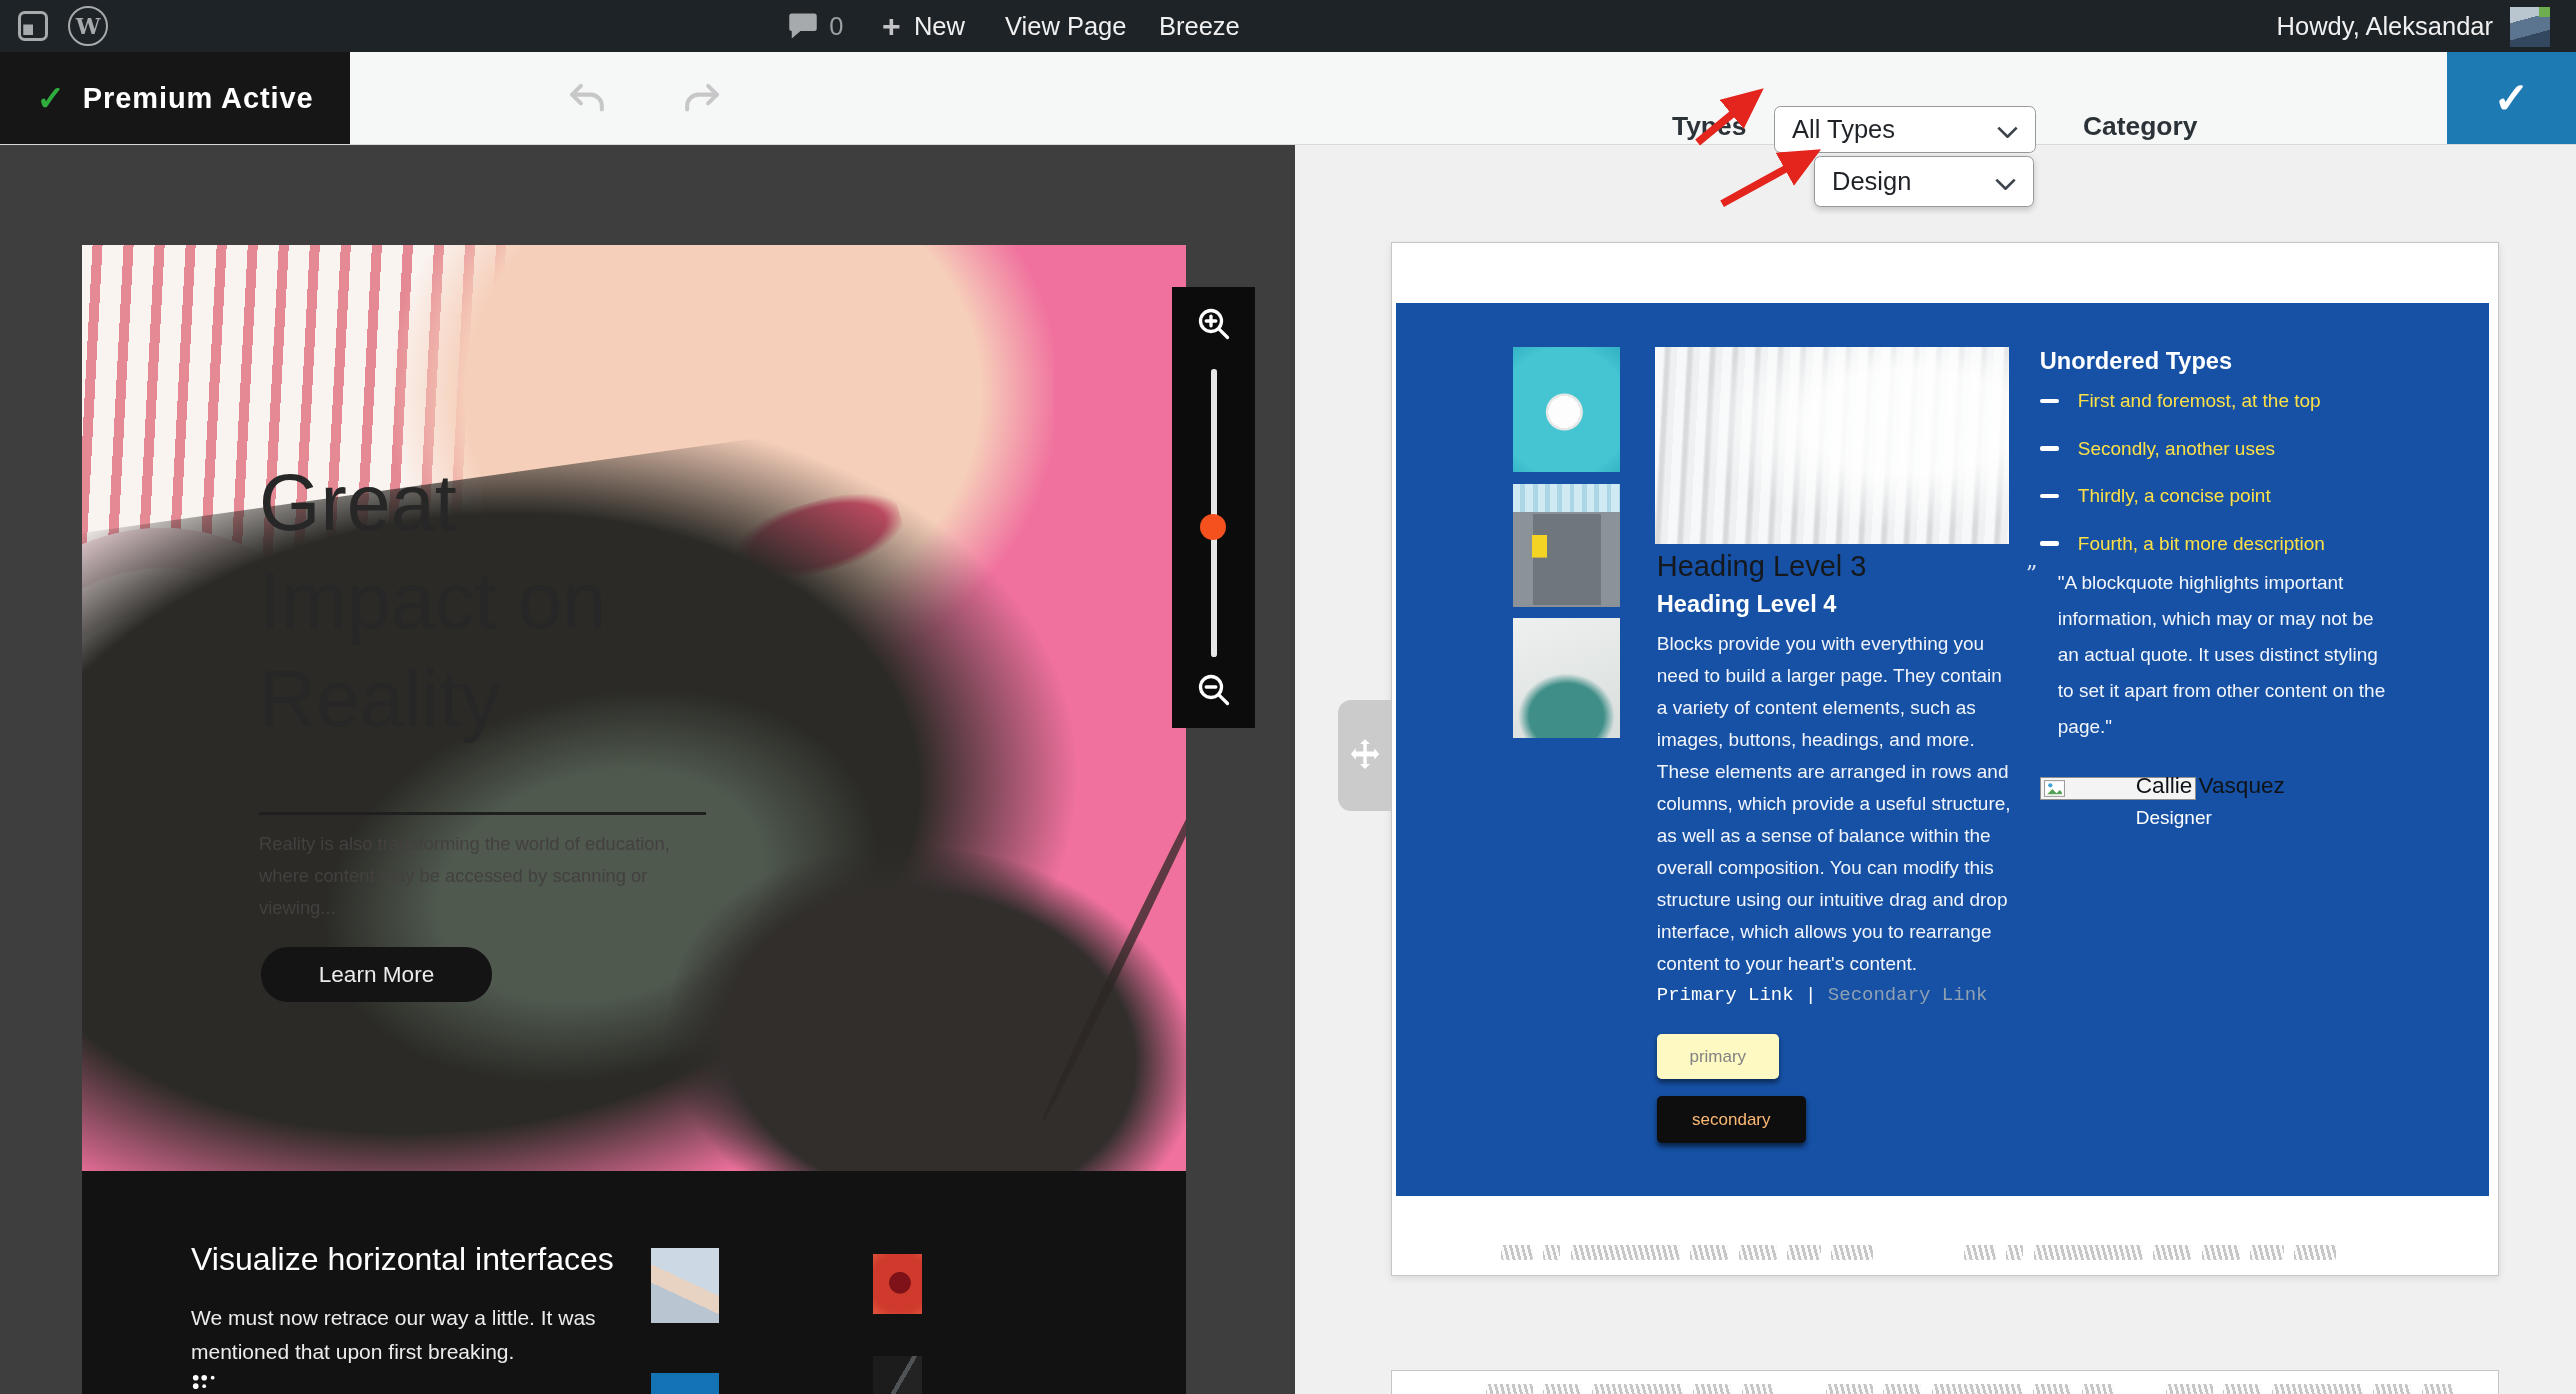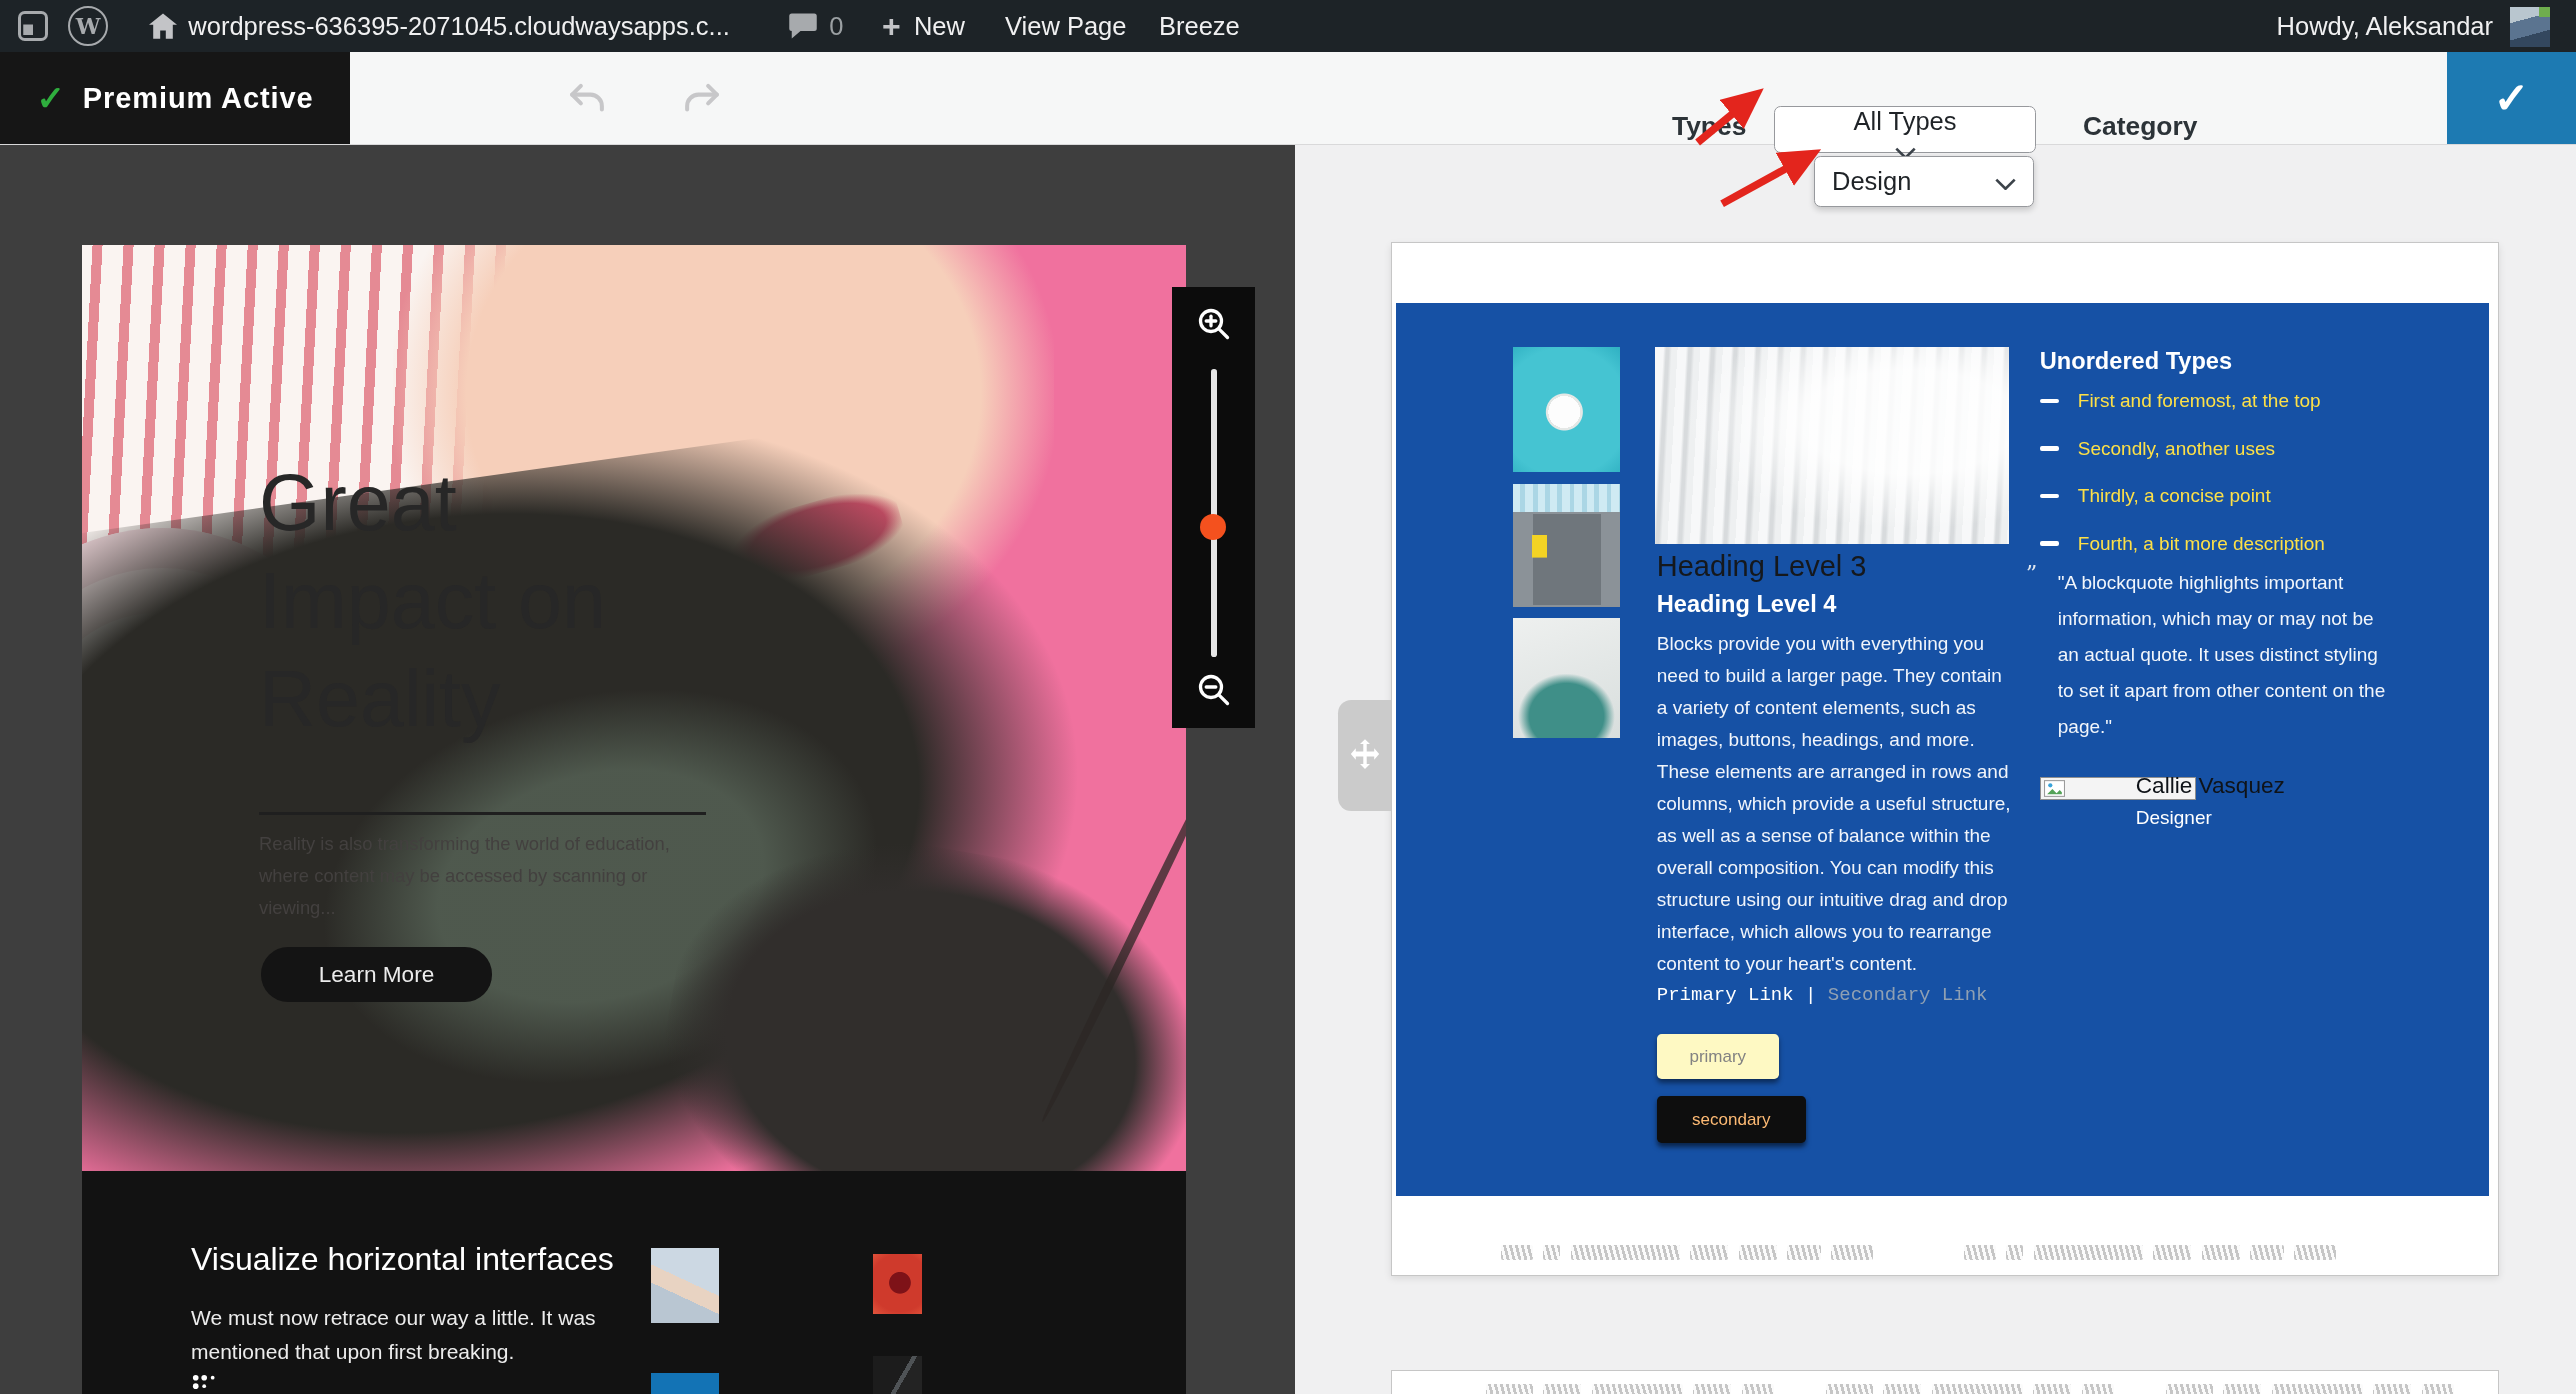--- a/index.html
+++ b/index.html
@@ -22,21 +22,21 @@
   .toolbar{position:absolute;left:0;top:52px;width:100%;height:92px;background:#f6f7f7;border-bottom:1.9px solid #d9d9da;z-index:20;}
   .premium{position:absolute;left:0;top:0;width:350px;height:100%;background:#161616;color:#fff;
            display:flex;align-items:center;justify-content:center;gap:17px;font-size:29px;font-weight:bold;letter-spacing:0.9px;}
   .premium .check{color:#2fae3e;font-size:34px;font-weight:bold;}
   .tb-icon{position:absolute;top:26.4px;width:42px;height:42px;}
   .undo{left:566px;} .redo{left:681px;}
   .tb-label{position:absolute;top:59px;font-size:26.4px;font-weight:bold;color:#2c3338;}
   .lbl-types{left:1672px;} .lbl-category{left:2083px;}
   .select{position:absolute;background:#fff;border:1.9px solid #97999d;border-radius:6.6px;display:flex;align-items:center;
           justify-content:space-between;padding:0 17px;font-size:25.5px;color:#1f2327;box-sizing:border-box;}
-  .sel-types{left:1774px;top:54px;width:262px;height:47px;flex-direction:column;}
+  .sel-types{left:1774px;top:54px;width:262px;height:47px;}
   .sel-category{left:1814px;top:104px;width:220px;height:51px;box-shadow:0 2.8px 6.6px rgba(0,0,0,.18);z-index:25;}
   .apply-btn{position:absolute;left:2447px;top:0;width:129px;height:92px;background:#1d7ab2;color:#fff;
              display:flex;align-items:center;justify-content:center;font-size:43px;font-weight:bold;}
   .annot-arrows{position:absolute;left:1642px;top:80px;width:245px;height:142px;z-index:28;pointer-events:none;}
 
   
   .canvas-dark{position:absolute;left:0;top:143px;width:1295px;height:1251px;background:#3e3e3e;}
   .canvas-light{position:absolute;left:1295px;top:143px;width:1281px;height:1251px;background:#f0f0f1;}
 
   
@@ -137,28 +137,20 @@
       <span>
         <svg width="36" height="36" viewBox="0 0 24 24">
             <rect x="3" y="3" width="18" height="18" rx="3.5" fill="none" stroke="#a7aaad" stroke-width="2"></rect>
             <rect x="5.5" y="11" width="6.5" height="7" fill="#a7aaad"></rect>
           </svg>
       </span>
     </div>
     <div class="ab-item" style="left:68px">
       <span class="wp-ring">W</span>
     </div>
-    <div class="ab-item" style="left:149px">
-      <span>
-        <svg width="28" height="26.4" viewBox="0 0 20 18" fill="#c3c4c7">
-            <path d="M10 0L0 8h3v10h5v-6h4v6h5V8h3z"></path>
-          </svg>
-      </span>
-      <span>wordpress-636395-2071045.cloudwaysapps.c...</span>
-    </div>
     <div class="ab-item" style="left:788px">
       <span>
         <svg width="30" height="28" viewBox="0 0 24 22" fill="#a7aaad">
             <path d="M3 1h18a2 2 0 0 1 2 2v10a2 2 0 0 1-2 2H10l-7 6v-6a2 2 0 0 1-2-2V3a2 2 0 0 1 2-2z"></path>
           </svg>
       </span>
       <span class="ab-count">0</span>
     </div>
     <div class="ab-item" style="left:882px">
       <span class="plus-glyph">+</span>

